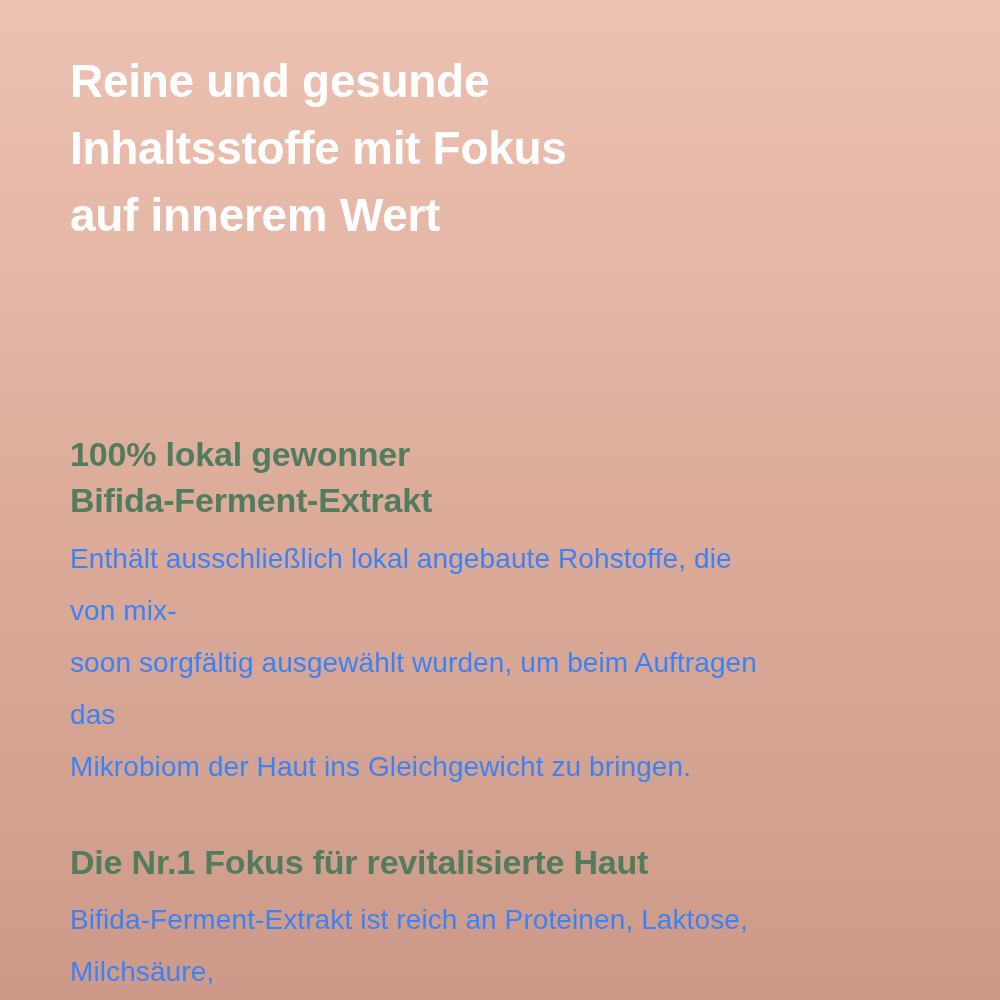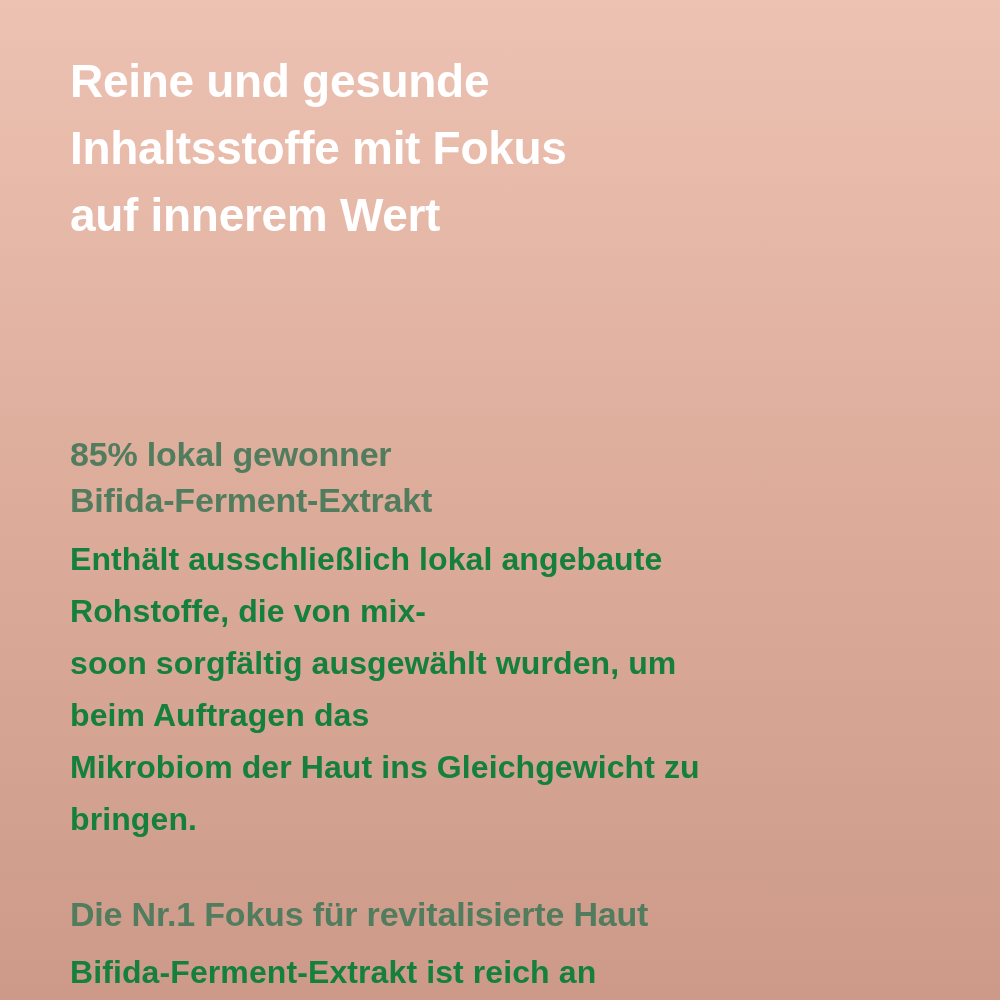--- a/index.html
+++ b/index.html
@@ -37,42 +37,42 @@
     color: #527c5e;
     font-size: 34px;
     font-weight: 700;
     line-height: 46px;
     letter-spacing: -0.2px;
     white-space: pre-line;
   }
 
   .section-body {
     margin-top: 10px;
-    color: #15803d;
-    font-size: 32px;
-    font-weight: 700;
+    color: #3b82f6;
+    font-size: 28px;
+    font-weight: 400;
     line-height: 52px;
     letter-spacing: 0.1px;
     white-space: pre-line;
     max-width: 910px;
   }
 
   .section-2 .section-body { margin-top: 9px; }
 </style>
 </head>
 <body>
 
 <div class="poster">
 
   <h1 class="poster-title">Reine und gesunde
 Inhaltsstoffe mit Fokus
 auf innerem Wert</h1>
 
   <section class="section-1">
-    <h2 class="section-heading">85% lokal gewonner
+    <h2 class="section-heading">100% lokal gewonner
 Bifida-Ferment-Extrakt</h2>
     <p class="section-body">Enthält ausschließlich lokal angebaute Rohstoffe, die von mix-
 soon sorgfältig ausgewählt wurden, um beim Auftragen das
 Mikrobiom der Haut ins Gleichgewicht zu bringen.</p>
   </section>
 
   <section class="section-2">
     <h2 class="section-heading">Die Nr.1 Fokus für revitalisierte Haut</h2>
     <p class="section-body">Bifida-Ferment-Extrakt ist reich an Proteinen, Laktose, Milchsäure,
 Vitaminen und Mineralstoffen und bekannt dafür, das Gleichge-

